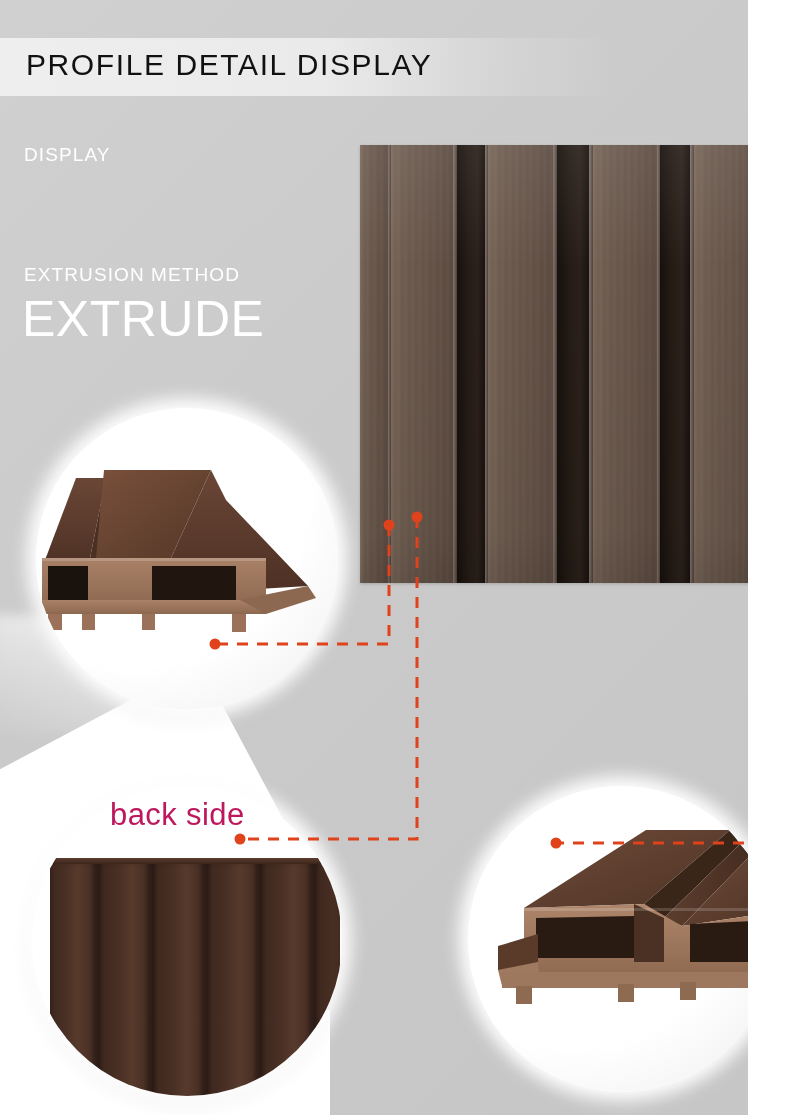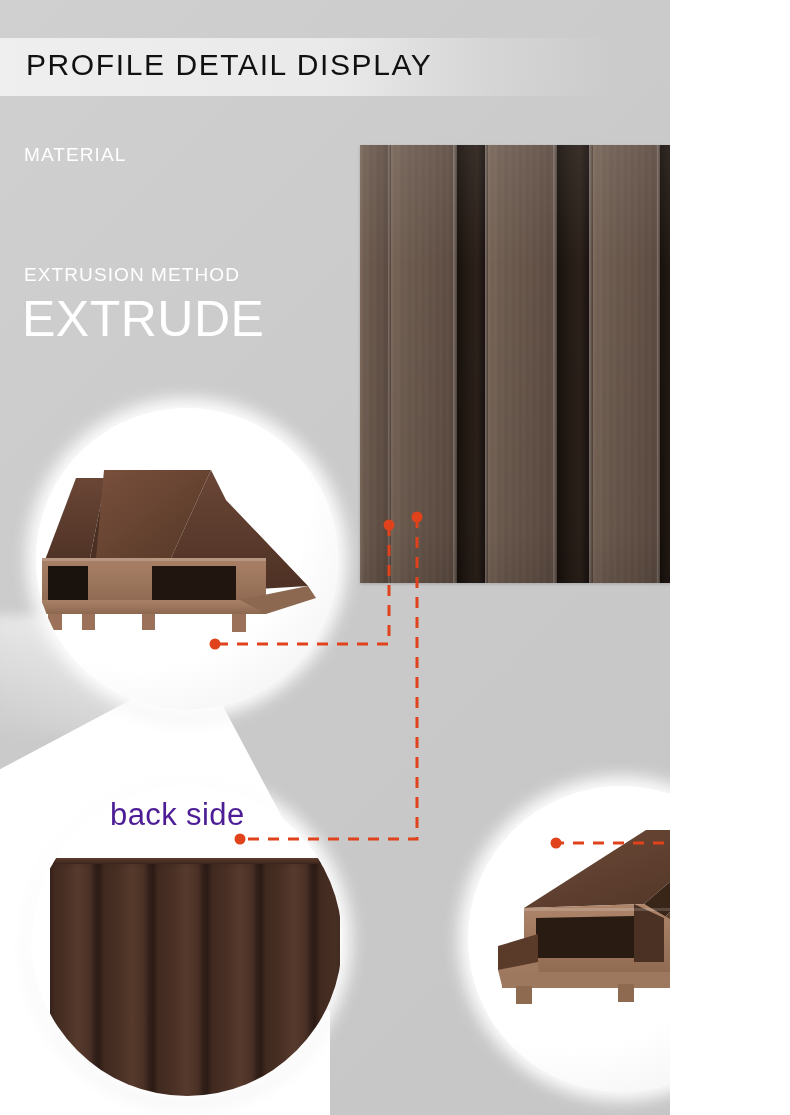--- a/index.html
+++ b/index.html
@@ -3,21 +3,21 @@
 <meta charset="utf-8">
 <style>
   html, body {
     margin: 0;
     padding: 0;
     background: #ffffff;
   }
 
   #page {
     position: relative;
-    width: 670px;
+    width: 748px;
     height: 1115px;
     overflow: hidden;
     background: #cccccc;
     font-family: "Liberation Sans", sans-serif;
     text-align: center;
     -webkit-font-smoothing: antialiased;
   }
 
   
   .bg-base {
@@ -188,21 +188,21 @@
     height: 6px;
     background: linear-gradient(to bottom, #6b4staple, #3a251c);
     background: linear-gradient(to bottom, #5d3d2e, #3a251c);
   }
 
   .label-back-side {
     position: absolute;
     left: 110px;
     top: 797px;
     font-size: 31px;
-    color: #4c1d95;
+    color: #be185d;
     letter-spacing: 0.4px;
     white-space: nowrap;
   }
 
   
   .connectors {
     position: absolute;
     inset: 0;
     pointer-events: none;
   }
@@ -213,21 +213,21 @@
 <div id="page">
 
   <div class="bg-base"></div>
   <div class="bg-corner-wedge"></div>
   <div class="bg-corner-wedge2"></div>
   <div class="bg-wedge-soft"></div>
 
   <div class="title-bar"></div>
   <div class="title-text">PROFILE DETAIL DISPLAY</div>
 
-  <div class="spec spec-label" id="spec-material-label">MATERIAL</div>
+  <div class="spec spec-label" id="spec-material-label">DISPLAY</div>
   <div class="spec spec-value" id="spec-method-value">EXTRUDE</div>
   <div class="spec spec-label" id="spec-method-label">EXTRUSION METHOD</div>
 
   <div class="panel-photo">
     <div id="slat-host">
         <div class="slat slat-face" style="left: 0px; width: 28px;"></div>
         <div class="slat slat-edge" style="left: 28px; width: 3px;"></div>
         <div class="slat slat-face" style="left: 31px; width: 62px;"></div>
         <div class="slat slat-edge" style="left: 93px; width: 4px;"></div>
         <div class="slat slat-groove" style="left: 97px; width: 28px;"></div>

